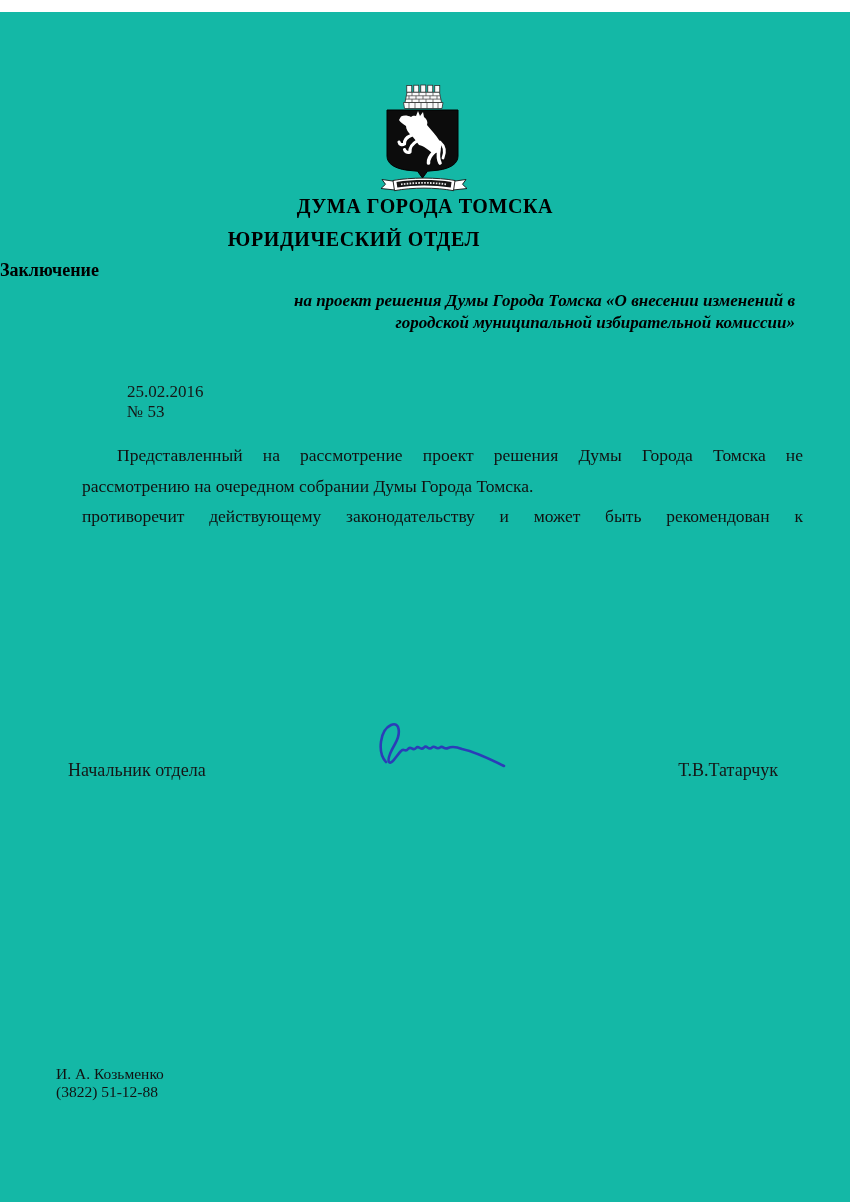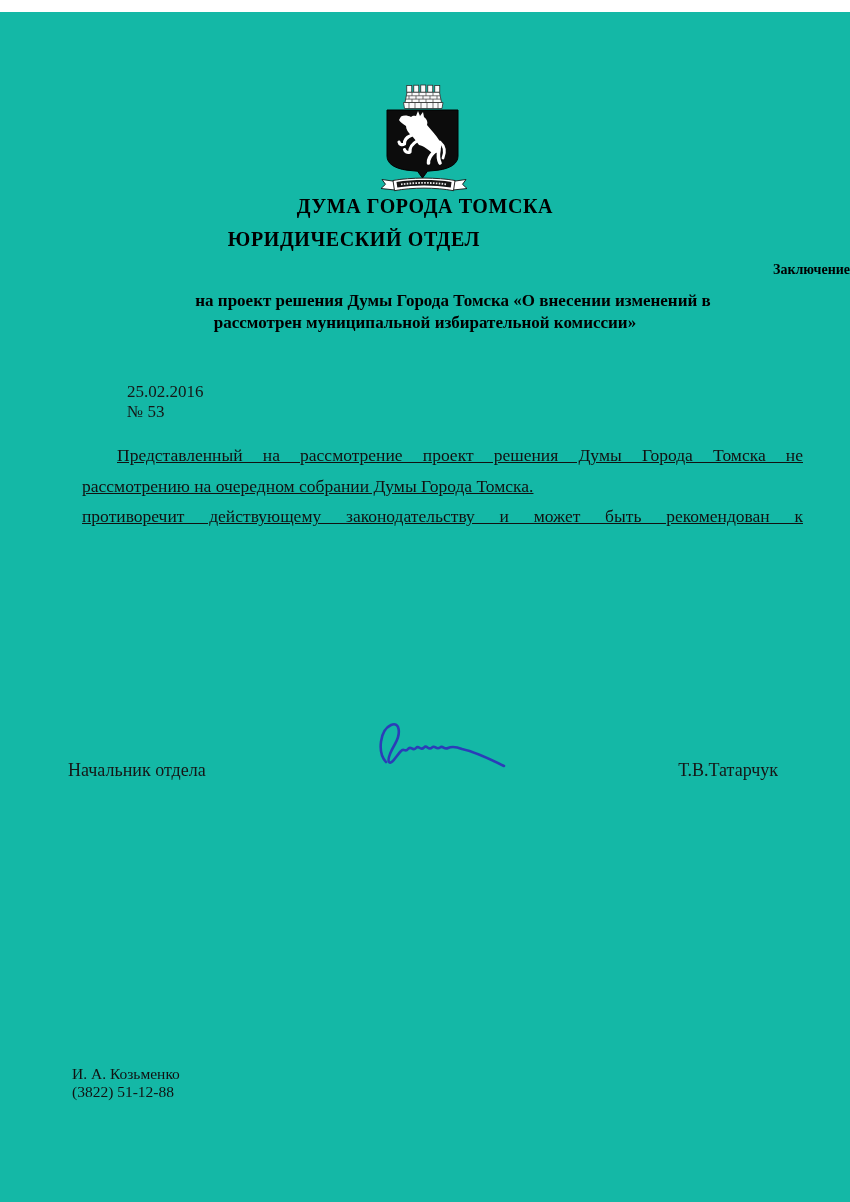--- a/index.html
+++ b/index.html
@@ -15,47 +15,47 @@
   .abs{position:absolute;}
 
   
   .emblem{left:378px;top:70px;width:92px;height:112px;}
 
   
   .org-title{left:0;top:182px;width:850px;text-align:center;
     font-size:20px;font-weight:bold;letter-spacing:.6px;color:#000;line-height:24px;}
   .dept-title{left:0;top:215px;width:708px;text-align:center;
     font-size:20px;font-weight:bold;letter-spacing:.6px;color:#000;line-height:24px;}
-  .doc-type{left:0;top:247px;width:850px;text-align:right;
-    font-size:14px;font-weight:bold;color:#000;line-height:22px;}
+  .doc-type{left:0;top:247px;width:850px;text-align:left;
+    font-size:18px;font-weight:bold;color:#000;line-height:22px;}
 
   .subject{left:55px;top:278px;width:740px;font-size:17px;font-weight:bold;color:#000;}
-  .subject .sline{text-align:center;line-height:22px;}
+  .subject .sline{text-align:right;line-height:22px;font-style:italic;}
   .subject .sline.first{text-indent:56px;}
 
   
   .date-row{left:127px;top:370px;width:666px;display:flex;
     justify-content:space-between;font-size:17px;line-height:20px;flex-direction:column;}
 
   
   .body-block{left:82px;top:428px;width:721px;font-size:17.5px;color:#111;}
   .body-block p{margin:0;padding:0;}
   .body-block p.p1{margin-bottom:7px;}
-  .body-block p.p2{margin-bottom:3.5px;text-decoration:underline;}
+  .body-block p.p2{margin-bottom:3.5px;}
   .line{line-height:30.5px;white-space:normal;}
   .line.j{text-align:justify;text-align-last:justify;}
   .line.first{text-indent:35px;}
 
   
   .signature-svg{left:374px;top:704px;width:138px;height:58px;}
   .sign-row{left:68px;top:747px;width:710px;display:flex;
     justify-content:space-between;font-size:18px;line-height:22px;}
 
   
-  .footer{left:72px;top:1053px;font-size:15.5px;line-height:18px;color:#111;}
+  .footer{left:56px;top:1053px;font-size:15.5px;line-height:18px;color:#111;}
 </style>
 </head>
 <body>
 
 <div class="page">
 
   <svg class="abs emblem" viewBox="0 0 92 112">
 
     <g stroke="#2d2d2d" stroke-width="0.8" fill="#fafafa">
       <rect x="28.75" y="3.5" width="5" height="6.8"></rect>
@@ -109,21 +109,21 @@
       <path d="M23,102.4 C38,100.4 54,100.4 69,102.4" fill="none" stroke="#e8e8e8" stroke-width="1.8" stroke-dasharray="1.6 1.3"></path>
     </g>
   </svg>
 
   <div class="abs org-title">ДУМА ГОРОДА ТОМСКА</div>
   <div class="abs dept-title">ЮРИДИЧЕСКИЙ ОТДЕЛ</div>
   <div class="abs doc-type">Заключение</div>
 
   <div class="abs subject">
     <div class="sline first">на проект решения Думы Города Томска «О внесении изменений в</div>
-    <div class="sline">рассмотрен муниципальной избирательной комиссии»</div>
+    <div class="sline">городской муниципальной избирательной комиссии»</div>
   </div>
 
   <div class="abs date-row">
     <span>25.02.2016</span>
     <span>№ 53</span>
   </div>
 
   <div class="abs body-block">
     <p class="p2">
       <span class="line j first" style="display:block">Представленный на рассмотрение проект решения Думы Города Томска не</span>

